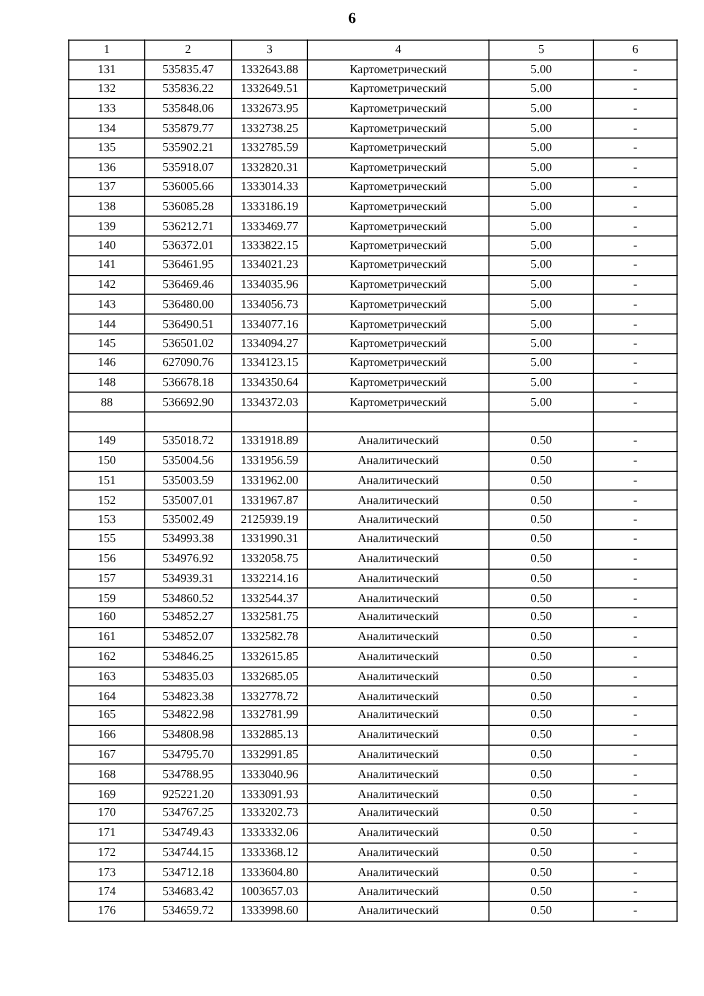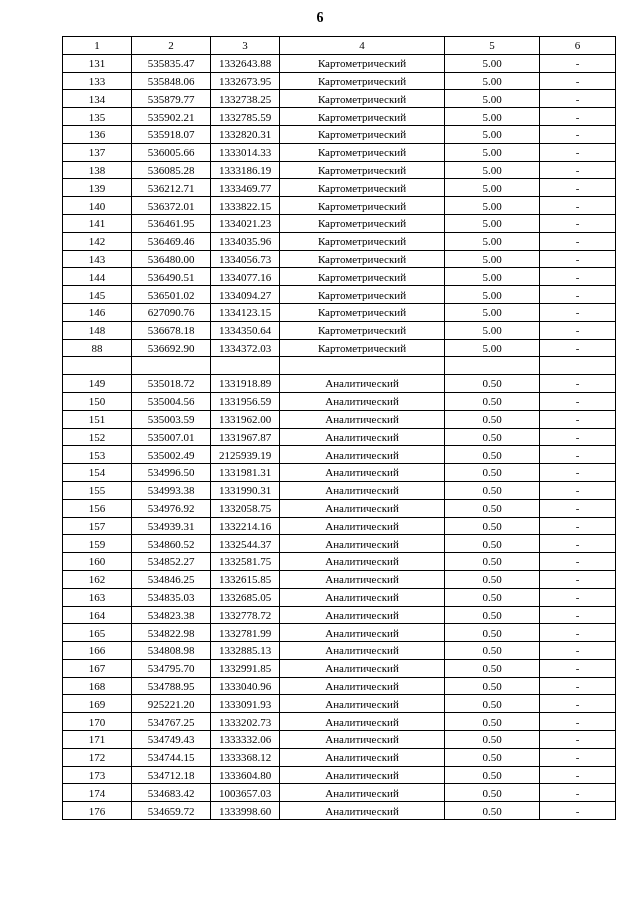--- a/index.html
+++ b/index.html
@@ -71,20 +71,28 @@
     <tbody>
         <tr>
           <td class="col1">131</td>
           <td class="col2">535835.47</td>
           <td class="col3">1332643.88</td>
           <td class="col4">Картометрический</td>
           <td class="col5">5.00</td>
           <td class="col6">-</td>
         </tr>
         <tr>
+          <td class="col1">132</td>
+          <td class="col2">535836.22</td>
+          <td class="col3">1332649.51</td>
+          <td class="col4">Картометрический</td>
+          <td class="col5">5.00</td>
+          <td class="col6">-</td>
+        </tr>
+        <tr>
           <td class="col1">133</td>
           <td class="col2">535848.06</td>
           <td class="col3">1332673.95</td>
           <td class="col4">Картометрический</td>
           <td class="col5">5.00</td>
           <td class="col6">-</td>
         </tr>
         <tr>
           <td class="col1">134</td>
           <td class="col2">535879.77</td>
@@ -247,28 +255,20 @@
         </tr>
         <tr>
           <td class="col1">153</td>
           <td class="col2">535002.49</td>
           <td class="col3">2125939.19</td>
           <td class="col4">Аналитический</td>
           <td class="col5">0.50</td>
           <td class="col6">-</td>
         </tr>
         <tr>
-          <td class="col1">154</td>
-          <td class="col2">534996.50</td>
-          <td class="col3">1331981.31</td>
-          <td class="col4">Аналитический</td>
-          <td class="col5">0.50</td>
-          <td class="col6">-</td>
-        </tr>
-        <tr>
           <td class="col1">155</td>
           <td class="col2">534993.38</td>
           <td class="col3">1331990.31</td>
           <td class="col4">Аналитический</td>
           <td class="col5">0.50</td>
           <td class="col6">-</td>
         </tr>
         <tr>
           <td class="col1">156</td>
           <td class="col2">534976.92</td>
@@ -290,20 +290,28 @@
           <td class="col2">534860.52</td>
           <td class="col3">1332544.37</td>
           <td class="col4">Аналитический</td>
           <td class="col5">0.50</td>
           <td class="col6">-</td>
         </tr>
         <tr>
           <td class="col1">160</td>
           <td class="col2">534852.27</td>
           <td class="col3">1332581.75</td>
+          <td class="col4">Аналитический</td>
+          <td class="col5">0.50</td>
+          <td class="col6">-</td>
+        </tr>
+        <tr>
+          <td class="col1">161</td>
+          <td class="col2">534852.07</td>
+          <td class="col3">1332582.78</td>
           <td class="col4">Аналитический</td>
           <td class="col5">0.50</td>
           <td class="col6">-</td>
         </tr>
         <tr>
           <td class="col1">162</td>
           <td class="col2">534846.25</td>
           <td class="col3">1332615.85</td>
           <td class="col4">Аналитический</td>
           <td class="col5">0.50</td>

